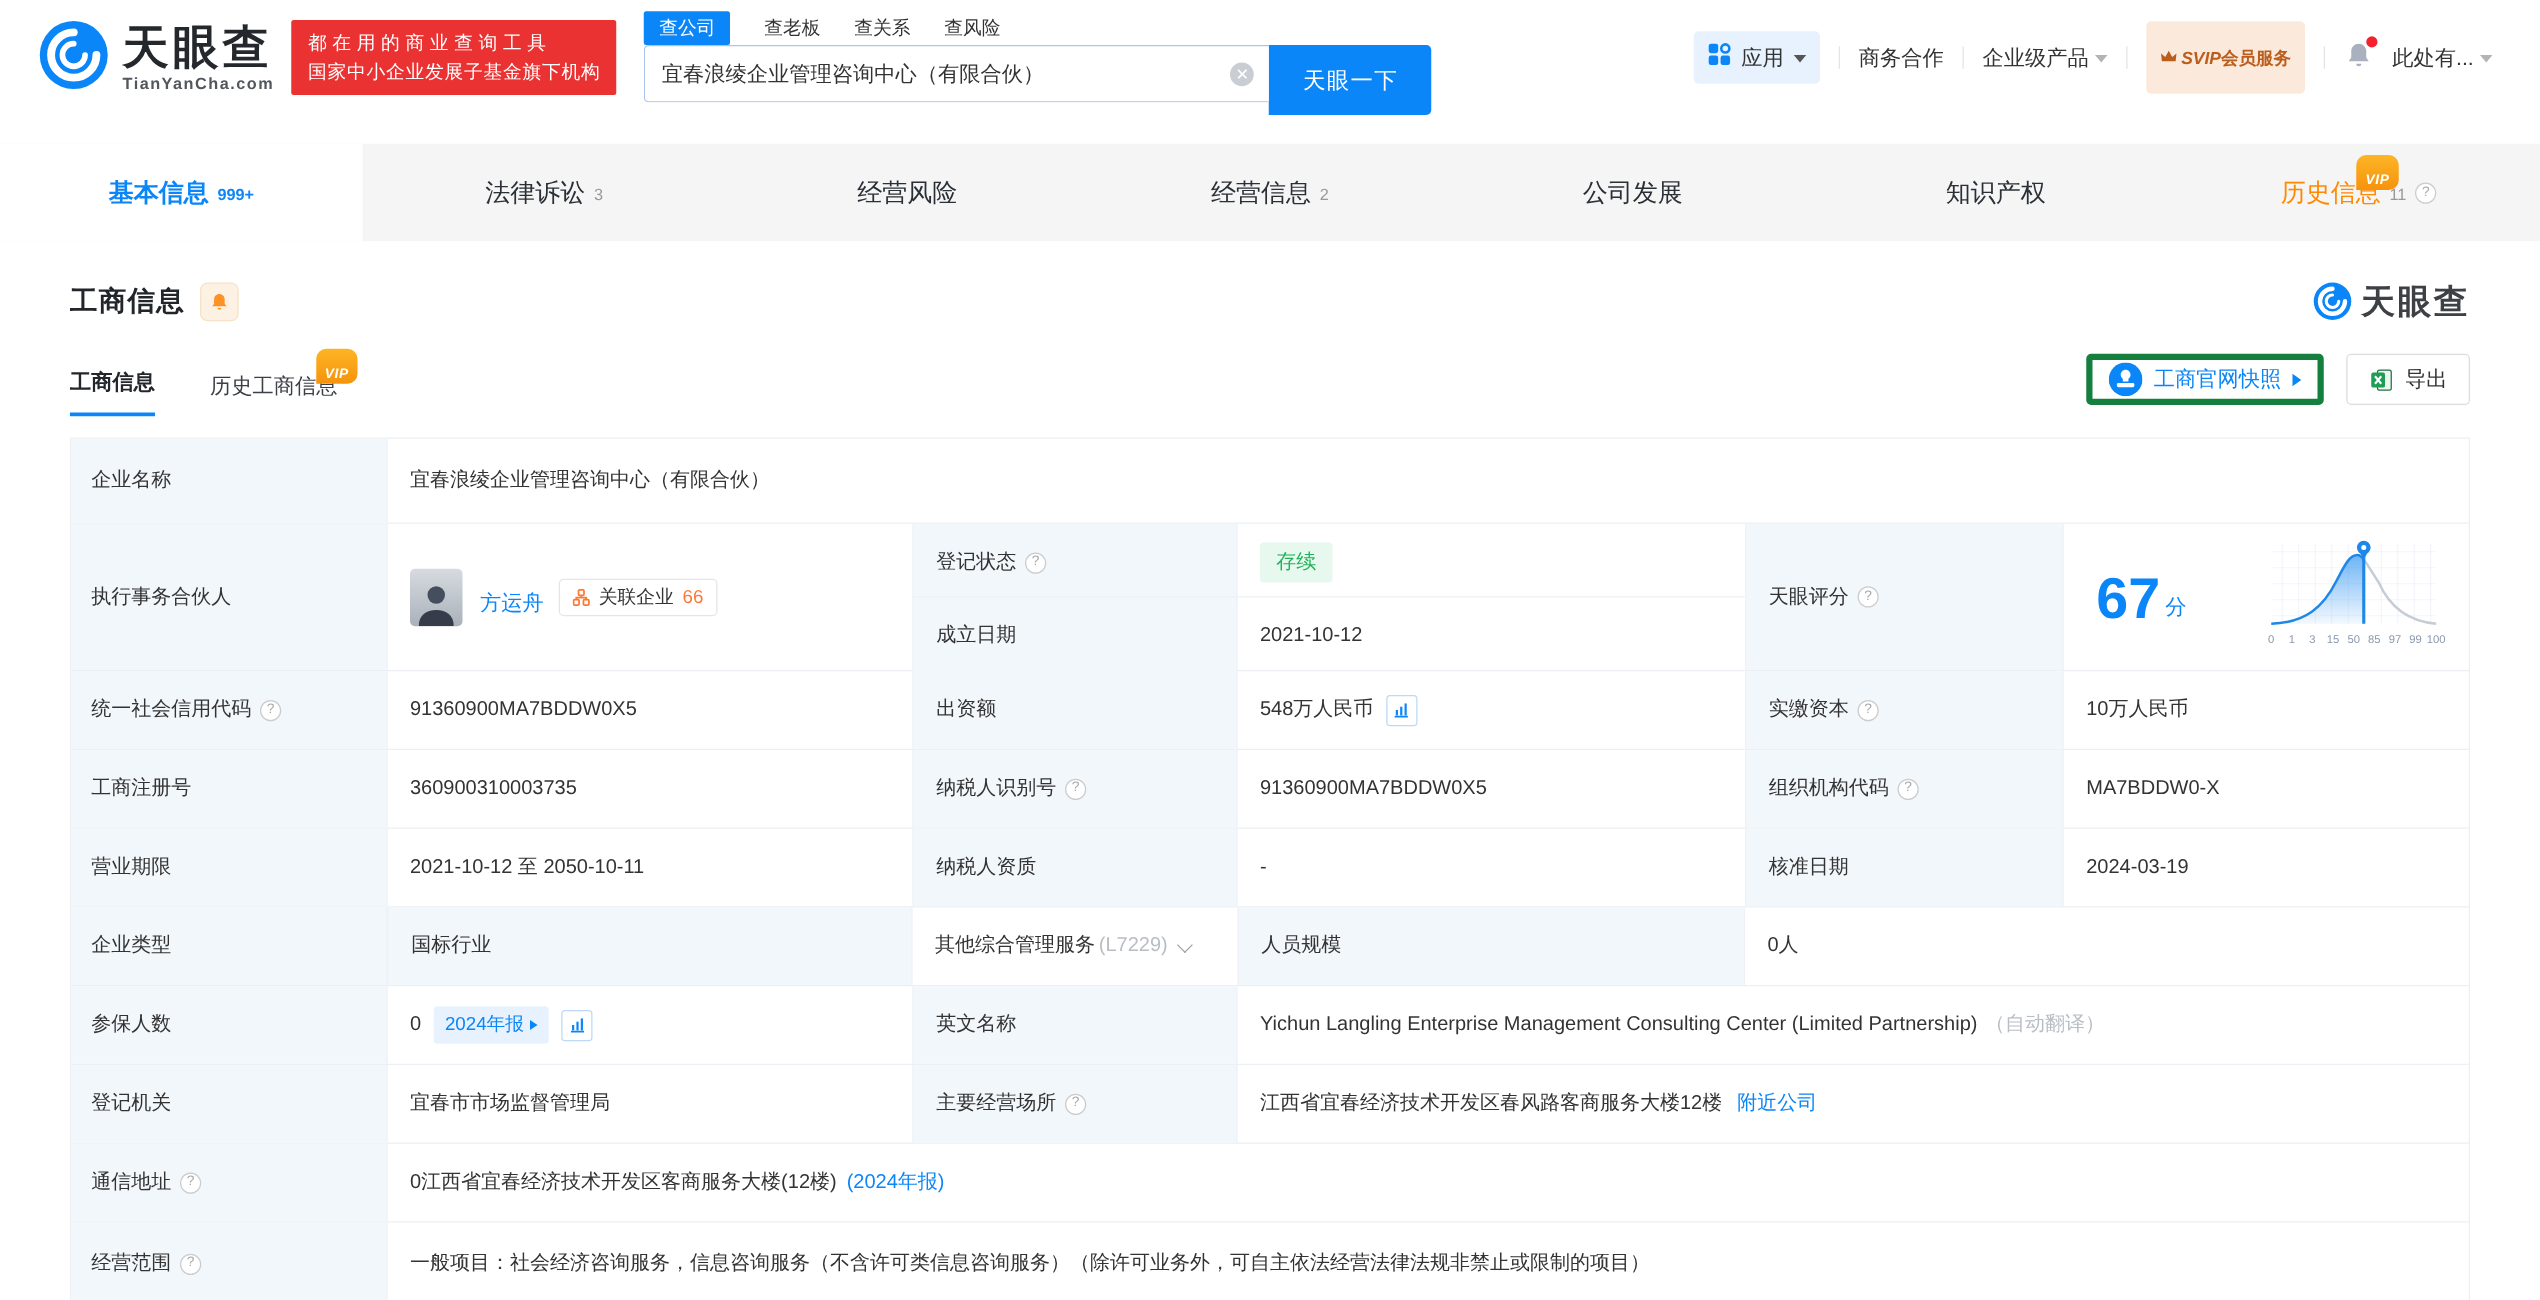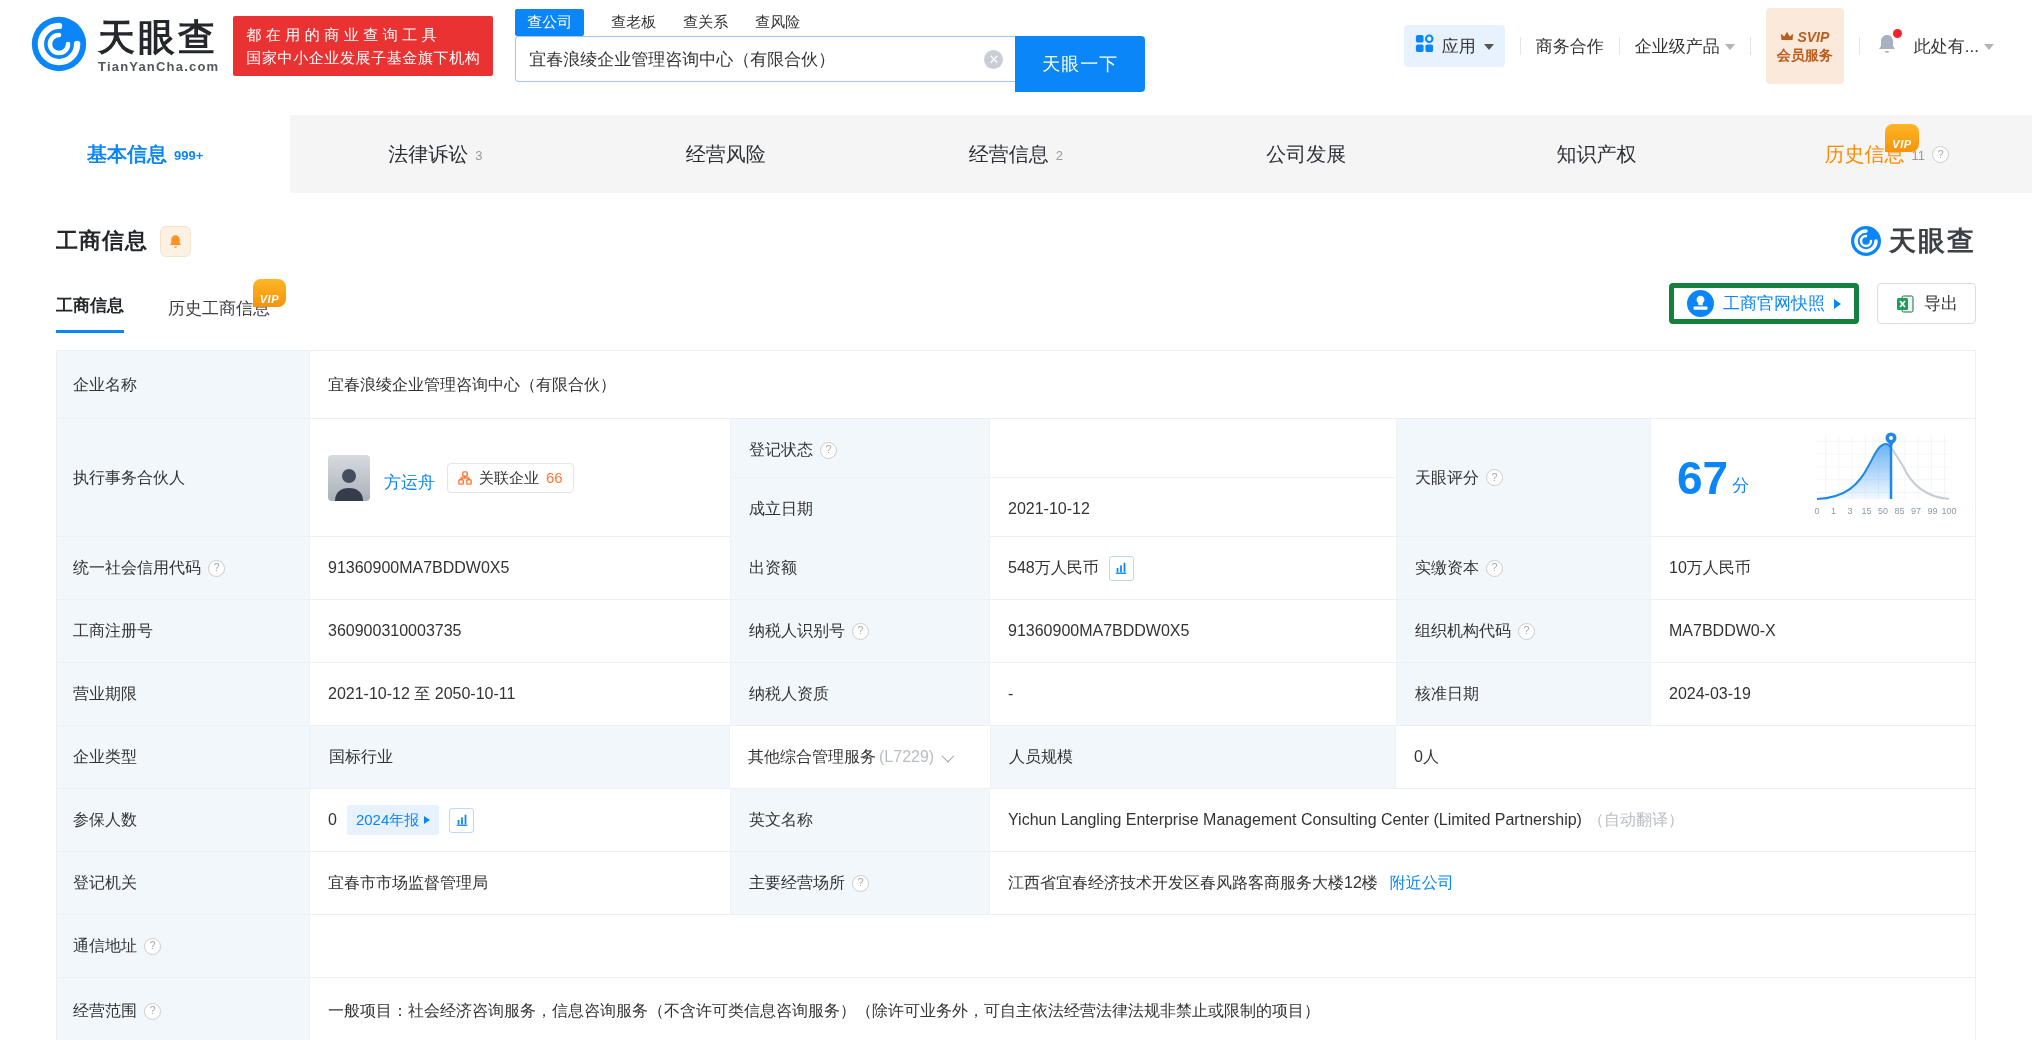--- a/index.html
+++ b/index.html
@@ -28,21 +28,21 @@
       background:#c9cdd4; color:#fff; font-size:13px; line-height:19px; text-align:center; cursor:pointer; }
   .search-btn { width:130px; height:56px; background:#0b86f8; color:#fff; font-size:18px; border:none;
       border-radius:0 4px 4px 0; display:flex; align-items:center; justify-content:center; cursor:pointer; letter-spacing:1px; }
 
   .header-nav { margin-left:auto; display:flex; align-items:center; gap:15px; font-size:17px; white-space:nowrap; }
   .apps-btn { display:flex; align-items:center; gap:8px; background:#e7f2fe; border-radius:4px; padding:9px 11px; cursor:pointer;text-align:center; }
   .nav-item { cursor:pointer; display:flex; align-items:center; gap:5px; }
   .vdiv { width:1px; height:18px; background:#e4e4e4; }
   .caret { width:0; height:0; border-left:5px solid transparent; border-right:5px solid transparent; border-top:6px solid #555; margin-top:2px; }
   .caret.gray { border-top-color:#b4b4b4; }
-  .svip-badge { background:#fbeadb; border-radius:4px; padding:20px 11px; display:flex; flex-direction:column; align-items:center;
+  .svip-badge { background:#fbeadb; border-radius:4px; padding:20px 11px; display:flex; flex-direction:row; align-items:center;
       color:#bb5d1d; font-weight:bold; font-size:14px; line-height:18px; cursor:pointer; }
   .svip-top { display:flex; align-items:center; gap:3px; font-style:italic; }
   .bell-wrap { position:relative; cursor:pointer; display:flex; }
   .bell-dot { position:absolute; top:-3px; right:-3px; width:9px; height:9px; border-radius:50%; background:#f5222d; }
 
   
   .main-tabs { margin-top:23px; height:78px; background:#f5f5f5; display:flex; }
   .main-tab { flex:1; display:flex; align-items:center; justify-content:center; gap:7px; font-size:20px; color:#2b2f36; cursor:pointer; position:relative; }
   .main-tab.active { background:#fff; color:#0b86f8; font-weight:bold; }
   .tab-count { font-size:13px; color:#999; margin-top:2px; }
@@ -306,20 +306,23 @@
               <rect x="10" y="10" width="5" height="5" rx="1" fill="none" stroke="#ff7733" stroke-width="1.6"></rect>
               <path d="M8 6v2M3.5 10V8h9v2" stroke="#ff7733" stroke-width="1.6" fill="none"></path>
             </svg>
           <span>关联企业</span>
           <span class="related-count">66</span>
         </span>
       </div>
       <div class="cell lbl">
         <span>登记状态</span>
           <span class="help-circle">?</span>
+      </div>
+      <div class="cell">
+        <span class="status-badge">存续</span>
       </div>
       <div class="cell lbl rowspan" style="grid-column:5">
         <span>天眼评分</span>
           <span class="help-circle">?</span>
       </div>
       <div class="cell rowspan score-cell" style="grid-column:6">
         <span class="score-num">67</span>
         <span class="score-unit">分</span>
         <span class="score-chart-wrap">
           <svg class="score-svg" width="148" height="90" viewBox="0 0 148 90">
@@ -454,20 +457,24 @@
         <span>江西省宜春经济技术开发区春风路客商服务大楼12楼</span>
         <span class="link" style="margin-left:12px">附近公司</span>
       </div>
     </div>
 
     <div class="trow">
       <div class="cell lbl">
         <span>通信地址</span>
           <span class="help-circle">?</span>
       </div>
+      <div class="cell span-all">
+        <span>0江西省宜春经济技术开发区客商服务大楼(12楼)</span>
+        <span class="link" style="margin-left:8px">(2024年报)</span>
+      </div>
     </div>
 
     <div class="trow r10">
       <div class="cell lbl">
         <span>经营范围</span>
           <span class="help-circle">?</span>
       </div>
       <div class="cell span-all">一般项目：社会经济咨询服务，信息咨询服务（不含许可类信息咨询服务）（除许可业务外，可自主依法经营法律法规非禁止或限制的项目）</div>
     </div>
 

